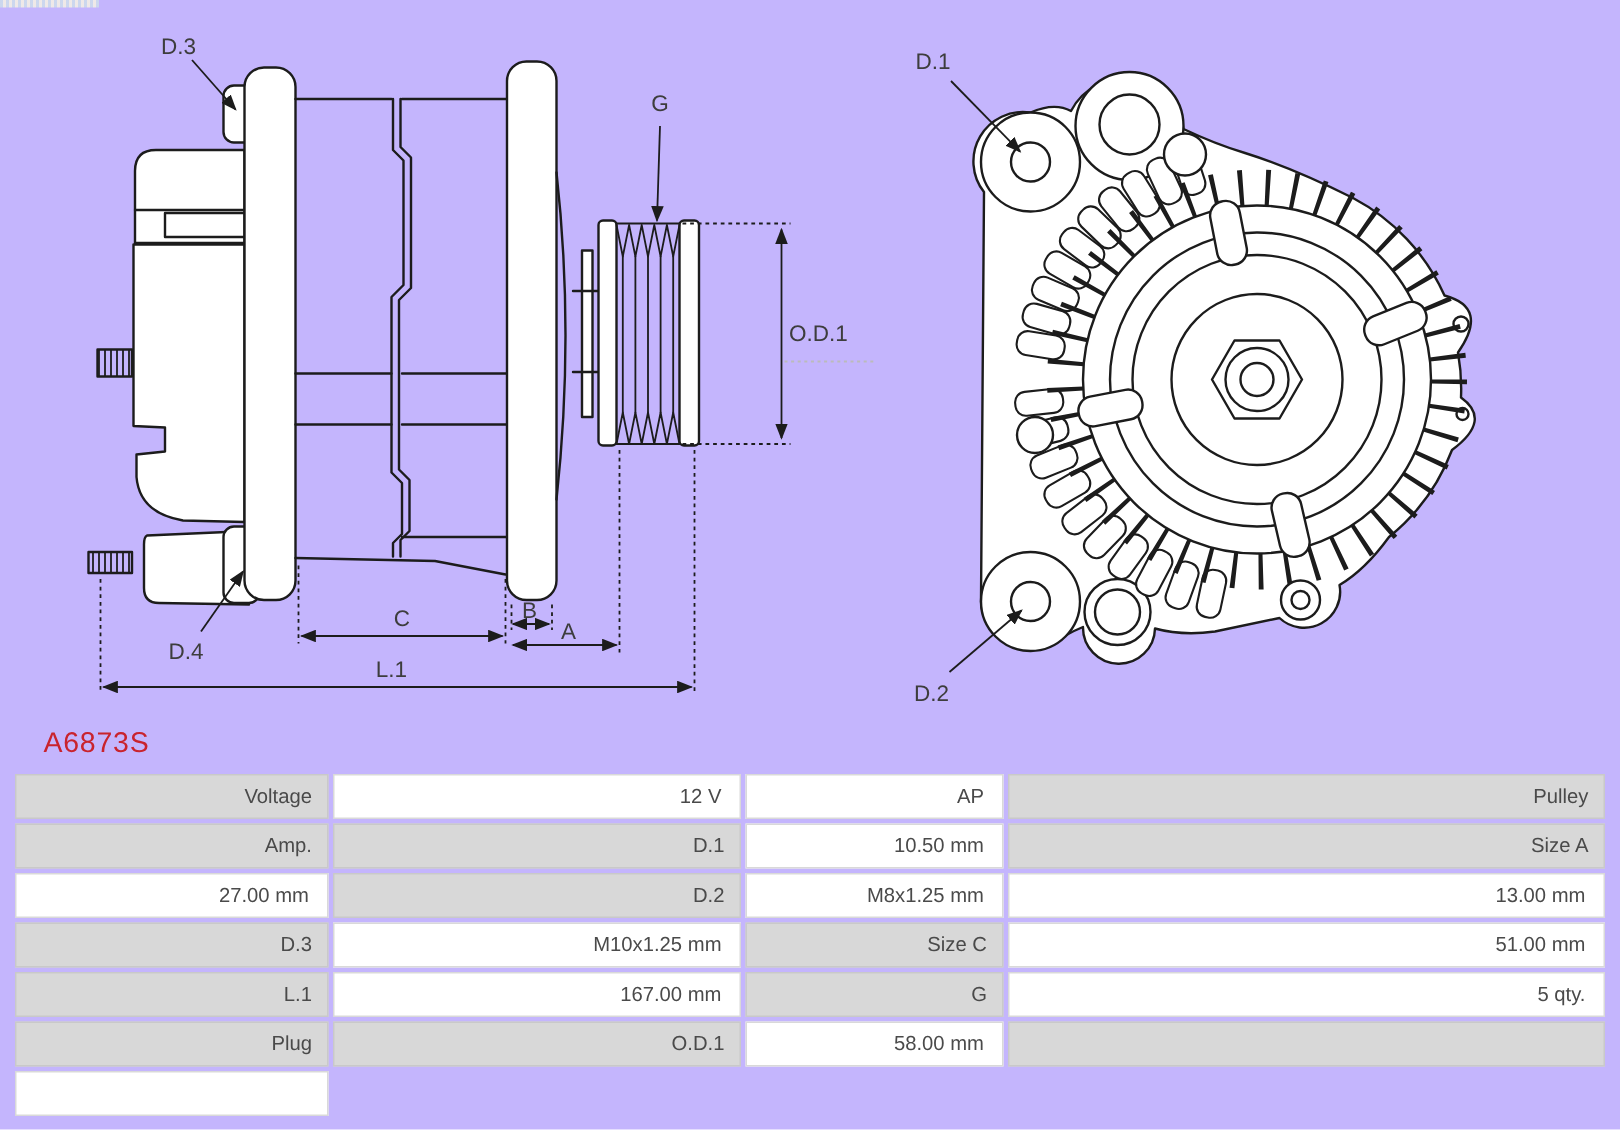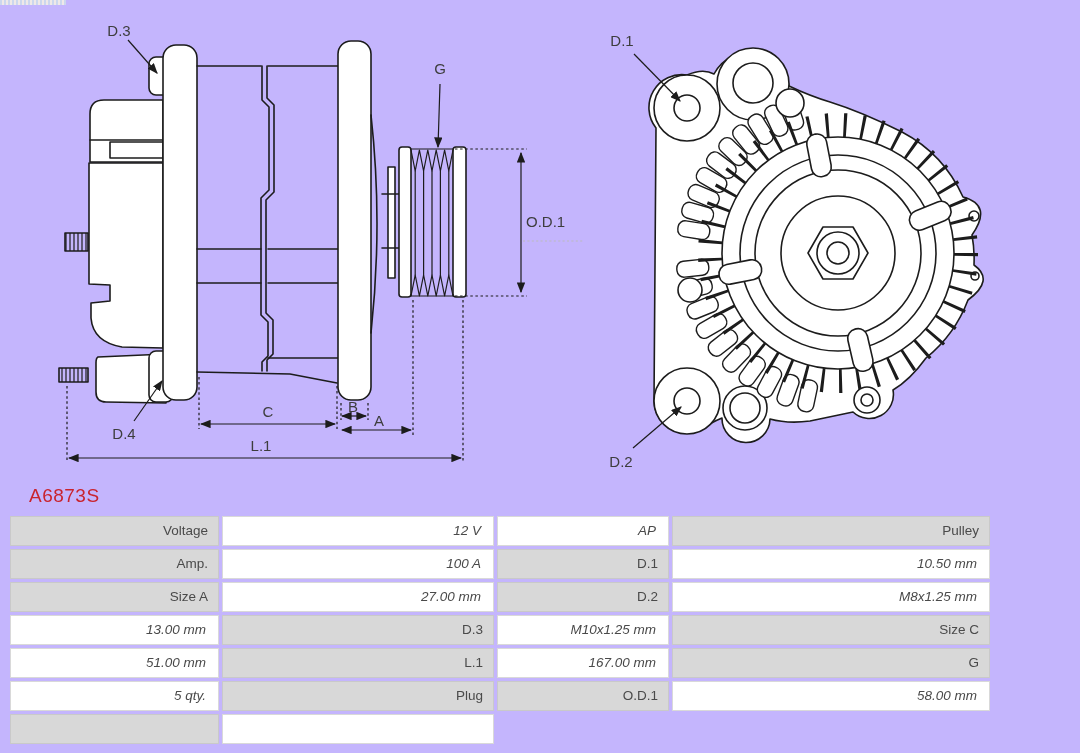--- a/index.html
+++ b/index.html
@@ -4,26 +4,26 @@
 <style>
   html,body{margin:0;padding:0;background:#ffffff;}
   body{font-family:"Liberation Sans", sans-serif; width:1080px;}
   .page{position:relative;width:1080px;height:753px;background:#c4b5fd;overflow:hidden;}
   .artifact{position:absolute;left:0;top:0;width:66px;height:5px;
     background:repeating-linear-gradient(90deg,#cdddeb 0 2px,#f6f2e4 2px 4px);opacity:.85;}
   .diagram-wrap{position:absolute;left:0;top:0;width:1080px;height:484px;}
   svg text{font-family:"Liberation Sans", sans-serif;fill:#3d3d3d;font-size:15px;}
   .part-number{position:absolute;left:29px;top:485px;margin:0;font-size:19px;line-height:22px;
     font-weight:400;color:#c9232d;letter-spacing:.5px;}
-  .spec-grid{position:absolute;left:10px;top:516px;width:980px;display:grid;
+  .spec-grid{position:absolute;left:10px;top:516px;width:1060px;display:grid;
     grid-template-columns:209px 272px 172px 1fr;gap:3px;}
   .cell{box-sizing:border-box;height:30px;line-height:28px;font-size:13.5px;color:#4a4a4a;
     text-align:right;white-space:nowrap;overflow:hidden;}
   .cell.label{background:#d8d8d8;border:1px solid #c9c9c9;padding-right:10px;}
-  .cell.value{background:#ffffff;border:1px solid #d9d9d9;padding-right:12px;font-style:italic;}
+  .cell.value{background:#ffffff;border:1px solid #d9d9d9;padding-right:12px;}
 </style>
 </head>
 <body>
 
 <div class="page">
 
   <div class="artifact"></div>
 
   <div class="diagram-wrap">
   <svg width="1080" height="484" viewBox="0 0 1080 484">
@@ -207,21 +207,20 @@
   <h1 class="part-number">A6873S</h1>
 
   <div class="spec-grid">
 
     <div class="cell label">Voltage</div>
     <div class="cell value">12 V</div>
     <div class="cell value">AP</div>
     <div class="cell label">Pulley</div>
 
     <div class="cell label">Amp.</div>
-    <div class="cell value">100 A</div>
     <div class="cell label">D.1</div>
     <div class="cell value">10.50 mm</div>
 
     <div class="cell label">Size A</div>
     <div class="cell value">27.00 mm</div>
     <div class="cell label">D.2</div>
     <div class="cell value">M8x1.25 mm</div>
 
     <div class="cell value">13.00 mm</div>
     <div class="cell label">D.3</div>

